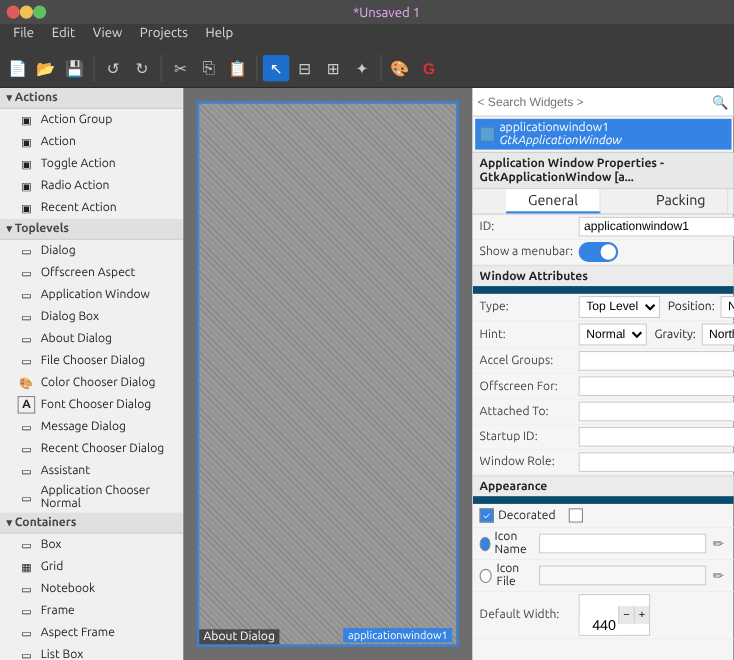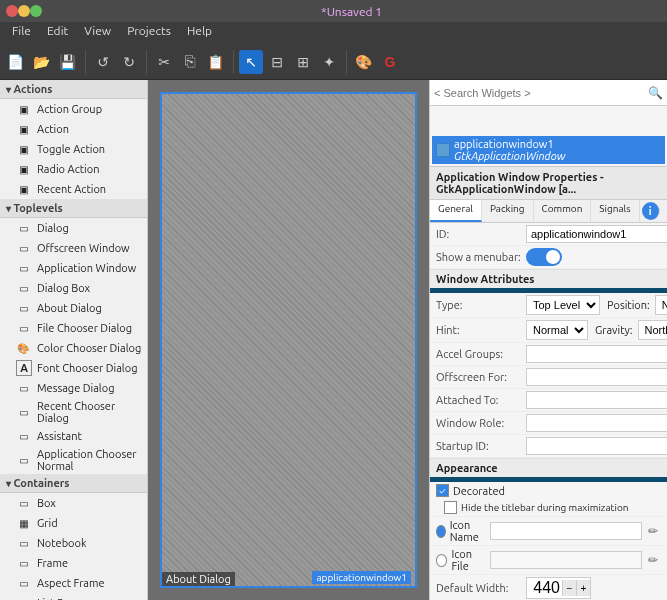--- a/index.html
+++ b/index.html
@@ -20,55 +20,55 @@
     
     #toolbar { background: #3c3c3c; height: 36px; display: flex; align-items: center; padding: 0 4px; gap: 2px; border-bottom: 1px solid #2a2a2a; }
     .tb-icon { width: 24px; height: 24px; display: flex; align-items: center; justify-content: center; background: transparent; border: none; cursor: pointer; color: #ccc; font-size: 14px; border-radius: 3px; }
     .tb-icon.active { background: #1e6fcc; color: #fff; }
     .tb-separator { width: 1px; height: 24px; background: #555; margin: 0 3px; }
 
     
     #main { display: flex; height: calc(600px - 22px - 22px - 36px); }
 
     
-    #left-panel { width: 148px; background: #f0f0f0; border-right: 1px solid #ccc; overflow-y: auto; flex-shrink: 0; }
+    #left-panel { width: 167px; background: #f0f0f0; border-right: 1px solid #ccc; overflow-y: auto; flex-shrink: 0; }
     .section-header { background: #e0e0e0; padding: 3px 6px; font-size: 11px; font-weight: bold; color: #444; border-bottom: 1px solid #ccc; cursor: default; }
     .section-header::before { content: '▾ '; font-size: 10px; }
     .widget-item { display: flex; align-items: center; padding: 2px 4px 2px 16px; cursor: pointer; font-size: 11px; color: #222; gap: 5px; }
     .wi-icon { width: 16px; height: 16px; display: flex; align-items: center; justify-content: center; flex-shrink: 0; font-size: 10px; }
 
     
     #center { flex: 1; background: #6d6d6d; display: flex; flex-direction: column; padding: 8px; position: relative; }
     #canvas-area { flex: 1; background: #5a5a5a; border: 2px solid #3584e4; position: relative; margin: 4px; overflow: hidden; }
     .canvas-inner { width: 100%; height: 100%; background: repeating-linear-gradient(45deg, #888 0px, #888 1px, #999 1px, #999 4px); }
     .canvas-label { position: absolute; bottom: 2px; right: 4px; background: #3584e4; color: white; font-size: 10px; padding: 1px 4px; }
 
     
     #right-panel { width: 238px; background: #f5f5f5; border-left: 1px solid #ccc; display: flex; flex-direction: column; overflow: hidden; }
     #widget-search { height: 26px; display: flex; align-items: center; border-bottom: 1px solid #ccc; background: #fff; padding: 2px 4px; gap: 4px; }
     #widget-search input { flex: 1; border: none; outline: none; font-size: 11px; color: #888; background: transparent; }
     #widget-tree { border-bottom: 1px solid #ccc; padding: 2px; }
     .tree-item { display: flex; align-items: center; padding: 2px 4px; gap: 4px; font-size: 11px; cursor: pointer; }
-    .tree-item.selected { background: #3584e4; color: white; margin-top: 28px; }
+    .tree-item.selected { background: #3584e4; color: white; }
     .tree-item-icon { width: 14px; height: 14px; background: #5a9fd4; border: 1px solid #3a7fbf; flex-shrink: 0; }
 
     #properties-panel { flex: 1; overflow-y: auto; font-size: 11px; }
     .prop-title { background: #e8e8e8; padding: 4px 6px; font-size: 11px; font-weight: bold; border-bottom: 1px solid #ccc; }
     .prop-tabs { display: flex; background: #f0f0f0; border-bottom: 1px solid #ccc; }
-    .prop-tab { padding: 3px 8px; cursor: pointer; font-size: 10px; border-right: 1px solid #ddd; }
+    .prop-tab { padding: 3px 20px; cursor: pointer; font-size: 13px; border-right: 1px solid #ddd; margin-left: 30px; }
     .prop-tab.active { background: #fff; border-bottom: 2px solid #3584e4; }
     .prop-tab.info { background: #3584e4; color: white; border-radius: 50%; width: 18px; height: 18px; display: flex; align-items: center; justify-content: center; font-size: 10px; font-weight: bold; margin: 2px; padding: 0; }
 
     .prop-row { display: flex; align-items: center; padding: 2px 6px; border-bottom: 1px solid #eee; min-height: 22px; }
     .prop-label { width: 90px; color: #444; flex-shrink: 0; font-size: 11px; }
     .prop-value { flex: 1; display: flex; align-items: center; gap: 3px; }
     .prop-input { border: 1px solid #ccc; background: #fff; padding: 1px 4px; font-size: 11px; height: 18px; flex: 1; }
     .prop-edit-btn { width: 16px; height: 16px; background: transparent; border: none; cursor: pointer; color: #666; font-size: 12px; }
 
-    .section-label { padding: 3px 6px; font-weight: bold; font-size: 11px; background: #ebebeb; border-bottom: 5px solid #0c4a6e; border-top: 1px solid #ddd; }
+    .section-label { padding: 3px 6px; font-weight: bold; font-size: 11px; background: #ebebeb; border-bottom: 7px solid #0c4a6e; border-top: 1px solid #ddd; }
 
     .prop-select { border: 1px solid #ccc; background: #fff; padding: 1px 2px; font-size: 11px; height: 20px; }
 
     .toggle-switch { width: 36px; height: 18px; background: #3584e4; border-radius: 9px; position: relative; cursor: pointer; }
     .toggle-knob { width: 14px; height: 14px; background: white; border-radius: 50%; position: absolute; top: 2px; right: 2px; }
 
     .checkbox-item { display: flex; align-items: center; gap: 4px; }
     .cb { width: 13px; height: 13px; border: 1px solid #888; background: #3584e4; display: flex; align-items: center; justify-content: center; }
     .cb.empty { background: #fff; }
     .rb { width: 13px; height: 13px; border-radius: 50%; border: 1px solid #888; background: #3584e4; display: flex; align-items: center; justify-content: center; }
@@ -147,21 +147,21 @@
       <span>Recent Action</span>
     </div>
 
     <div class="section-header">Toplevels</div>
     <div class="widget-item">
       <div class="wi-icon">▭</div>
       <span>Dialog</span>
     </div>
     <div class="widget-item">
       <div class="wi-icon">▭</div>
-      <span>Offscreen Window</span>
+      <span>Offscreen Aspect</span>
     </div>
     <div class="widget-item">
       <div class="wi-icon">▭</div>
       <span>Application Window</span>
     </div>
     <div class="widget-item">
       <div class="wi-icon">▭</div>
       <span>Dialog Box</span>
     </div>
     <div class="widget-item">
@@ -324,46 +324,45 @@
 
       <div class="prop-row">
         <span class="prop-label">Attached To:</span>
         <div class="prop-value">
           <input class="prop-input" type="text" style="">
 
         </div>
       </div>
 
       <div class="prop-row">
+        <span class="prop-label">Startup ID:</span>
+        <div class="prop-value">
+          <input class="prop-input" type="text" style="">
+        </div>
+      </div>
+
+      <div class="prop-row">
         <span class="prop-label">Window Role:</span>
-        <div class="prop-value">
-          <input class="prop-input" type="text" style="">
-        </div>
-      </div>
-
-      <div class="prop-row">
-        <span class="prop-label">Startup ID:</span>
         <div class="prop-value">
           <input class="prop-input" type="text" style="">
         </div>
       </div>
 
       <div class="section-label">Appearance</div>
 
 
       <div class="prop-row" style="flex-wrap:wrap; gap:4px;">
         <div class="checkbox-item">
           <div class="cb" style="background:#3584e4;">
             <span style="color:white;font-size:9px;">✓</span>
           </div>
           <span>Decorated</span>
         </div>
         <div class="checkbox-item" style="margin-left:8px;">
           <div class="cb empty"></div>
-          <span style="font-size:10px;">Hide the titlebar during maximization</span>
         </div>
       </div>
 
       <div class="prop-row">
         <div class="checkbox-item">
           <div class="rb" style="background:#3584e4;width:13px;height:13px;border-radius:50%;border:1px solid #888;"></div>
           <span>Icon Name</span>
         </div>
         <div class="prop-value" style="margin-left:4px;">
           <input class="prop-input" type="text" style="">
@@ -379,21 +378,21 @@
         <div class="prop-value" style="margin-left:4px;">
           <input class="prop-input" type="text" disabled="" style="background: rgb(248, 248, 248);">
           <button class="prop-edit-btn">✏</button>
         </div>
       </div>
 
       <div class="prop-row">
         <span class="prop-label">Default Width:</span>
         <div class="prop-value">
           <div class="stepper">
-            <input type="text" value="440" style="width: 35px; border: none; text-align: right; font-size: 16px; padding: 1px 2px; outline: none;">
+            <input type="text" value="440" style="width: 35px; border: none; text-align: right; font-size: 13px; padding: 1px 2px; outline: none; margin-top: 19px;">
             <button class="stepper-btn">−</button>
             <button class="stepper-btn">+</button>
           </div>
         </div>
       </div>
 
     </div>
   </div>
 
 </div>

